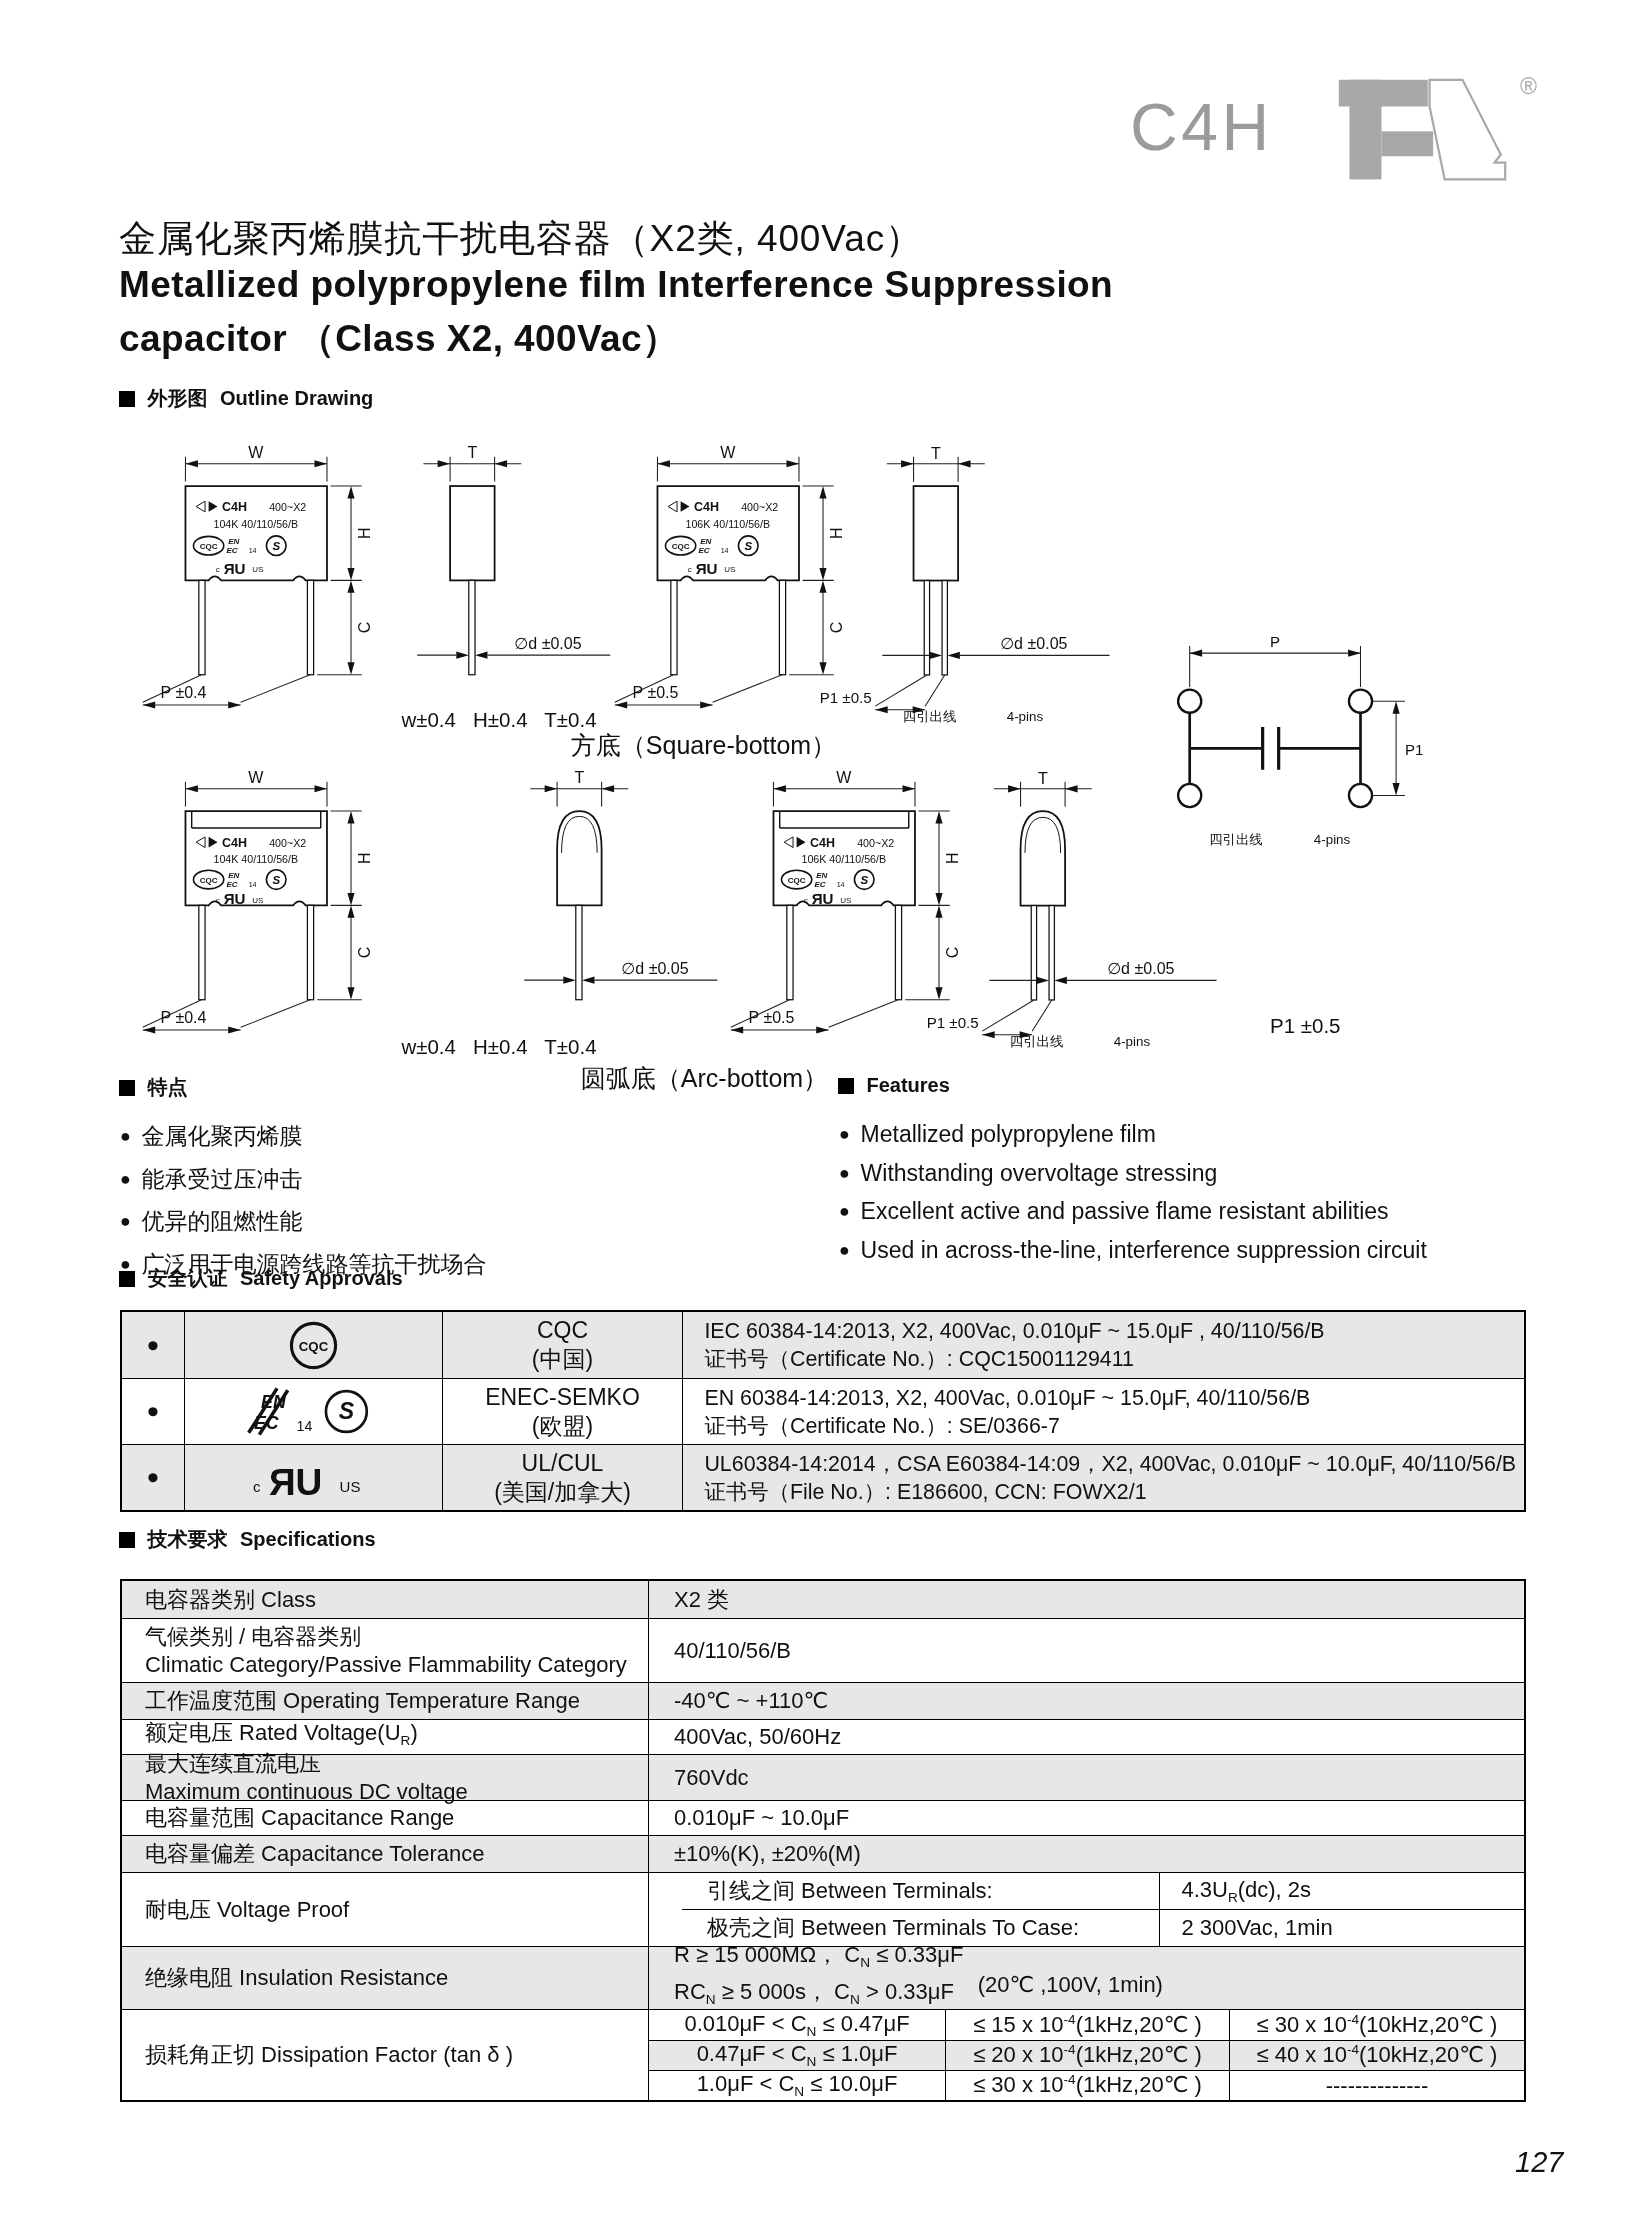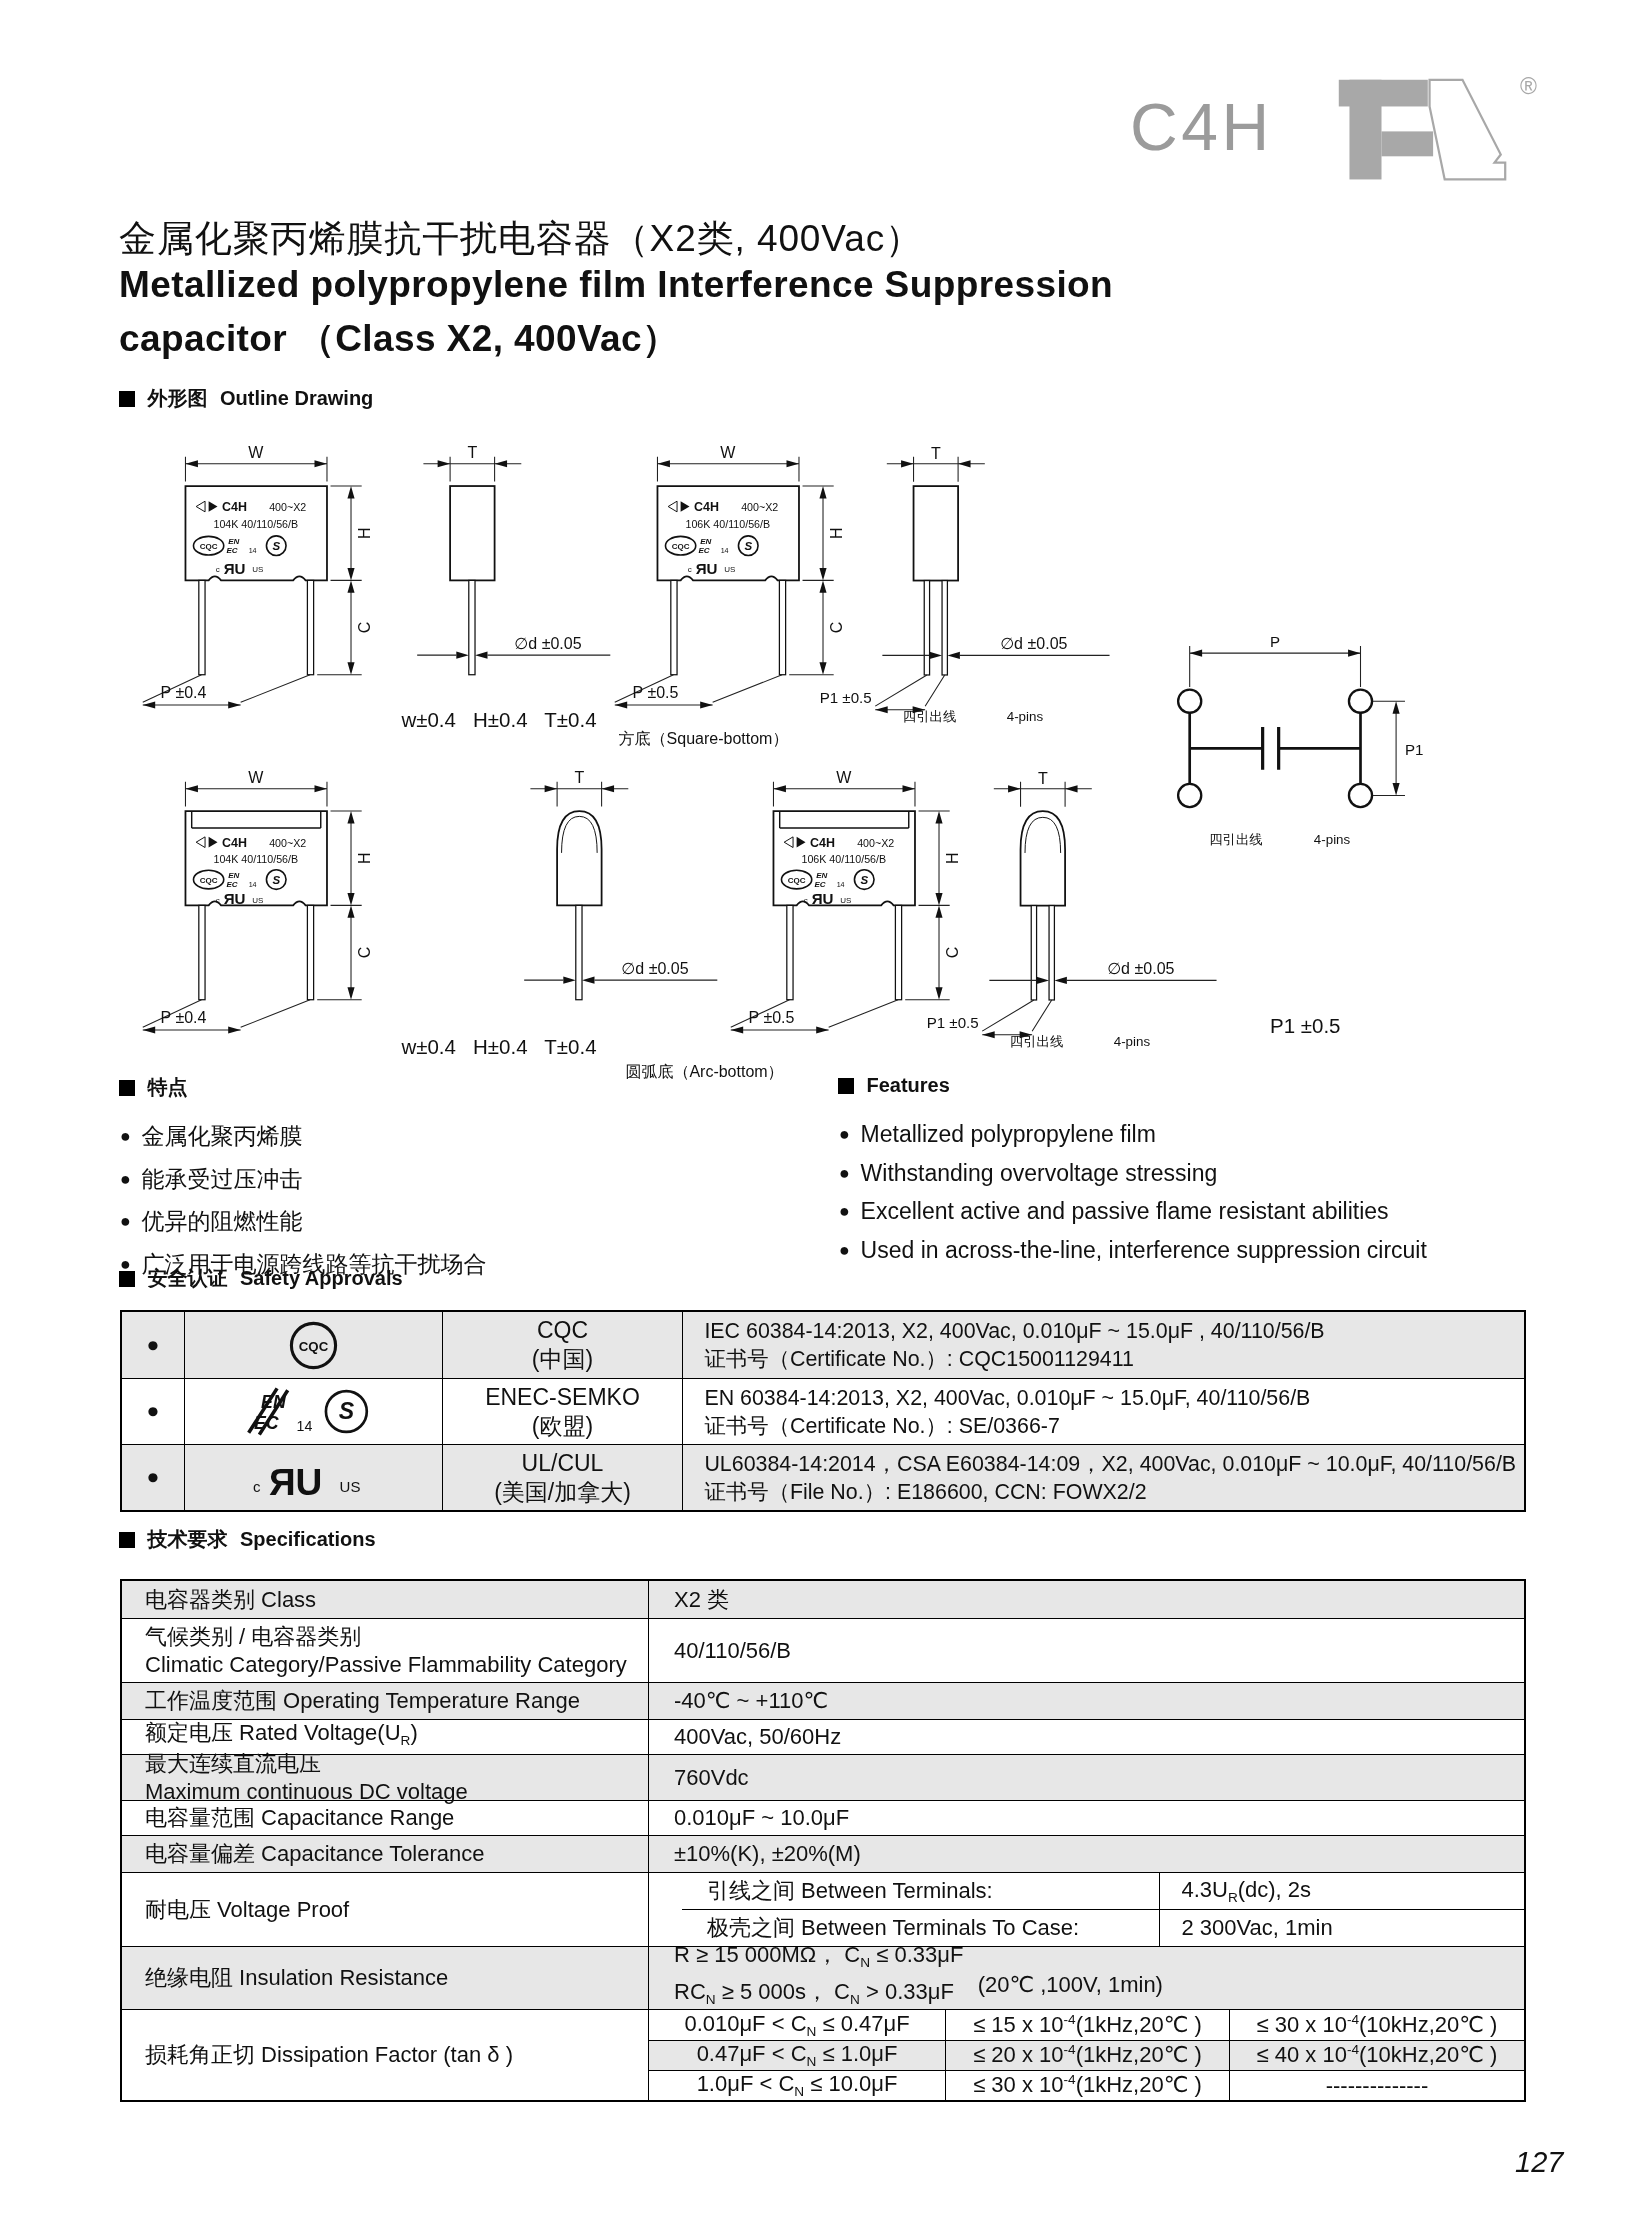--- a/index.html
+++ b/index.html
@@ -27,21 +27,21 @@
   .drw .ar{fill:#111;stroke:none;}
   .drw .lg{stroke:#111;fill:none;stroke-width:1.8px;}
   svg text{font-family:"Liberation Sans","DejaVu Sans",sans-serif;fill:#111;}
   .t8{font-size:8px;}.t9{font-size:9px;}.t9b{font-size:9px;font-weight:bold;}
   .t9bi{font-size:9px;font-weight:bold;font-style:italic;}
   .t12{font-size:12px;}.t12bi{font-size:13px;font-weight:bold;font-style:italic;}
   .t13b{font-size:14px;font-weight:bold;}
   .t15{font-size:15px;}.t16b{font-size:17px;font-weight:bold;}
   .t17{font-size:17px;}.t17m{font-size:18px;}.t18{font-size:18px;}
   .flt-label{position:absolute;font-size:20.5px;white-space:pre;}
-  .flt-caption{position:absolute;font-size:16px;}
+  .flt-caption{position:absolute;font-size:25px;}
   
   .feat-item{font-size:23px;margin-bottom:11.6px;display:flex;align-items:center;gap:10.7px;}
   .feat-bullet{font-size:18px;}
   
   .sa-table{position:absolute;left:120px;top:1310px;width:1406px;border:2.7px solid #000;box-sizing:border-box;}
   .sa-row{display:flex;height:66px;box-sizing:border-box;}
   .sa-row + .sa-row{border-top:1.8px solid #000;}
   .sa-row.g{background:#e7e7e7;}
   .sa-b{width:62px;display:flex;align-items:center;justify-content:center;font-size:21.4px;}
   .sa-logo{width:257px;border-left:1.8px solid #000;display:flex;align-items:center;justify-content:center;}
@@ -507,21 +507,21 @@
           <text x="24" y="50" style="font-size:42px;font-weight:bold;">ЯU</text>
           <text x="104" y="46" style="font-size:17px;">US</text>
         </svg>
       </div>
       <div class="sa-name">
         <span>UL/CUL</span>
         <span>(美国/加拿大)</span>
       </div>
       <div class="sa-det">
         <span>UL60384-14:2014，CSA E60384-14:09，X2, 400Vac, 0.010μF ~ 10.0μF, 40/110/56/B</span>
-        <span>证书号（File No.）: E186600,  CCN: FOWX2/2</span>
+        <span>证书号（File No.）: E186600,  CCN: FOWX2/1</span>
       </div>
     </div>
   </div>
 
   <div class="abs sec-head" style="left:119px;top:1526px;">
     <span class="sec-sq"></span>
     <span>技术要求</span>
     <span>Specifications</span>
   </div>
 

